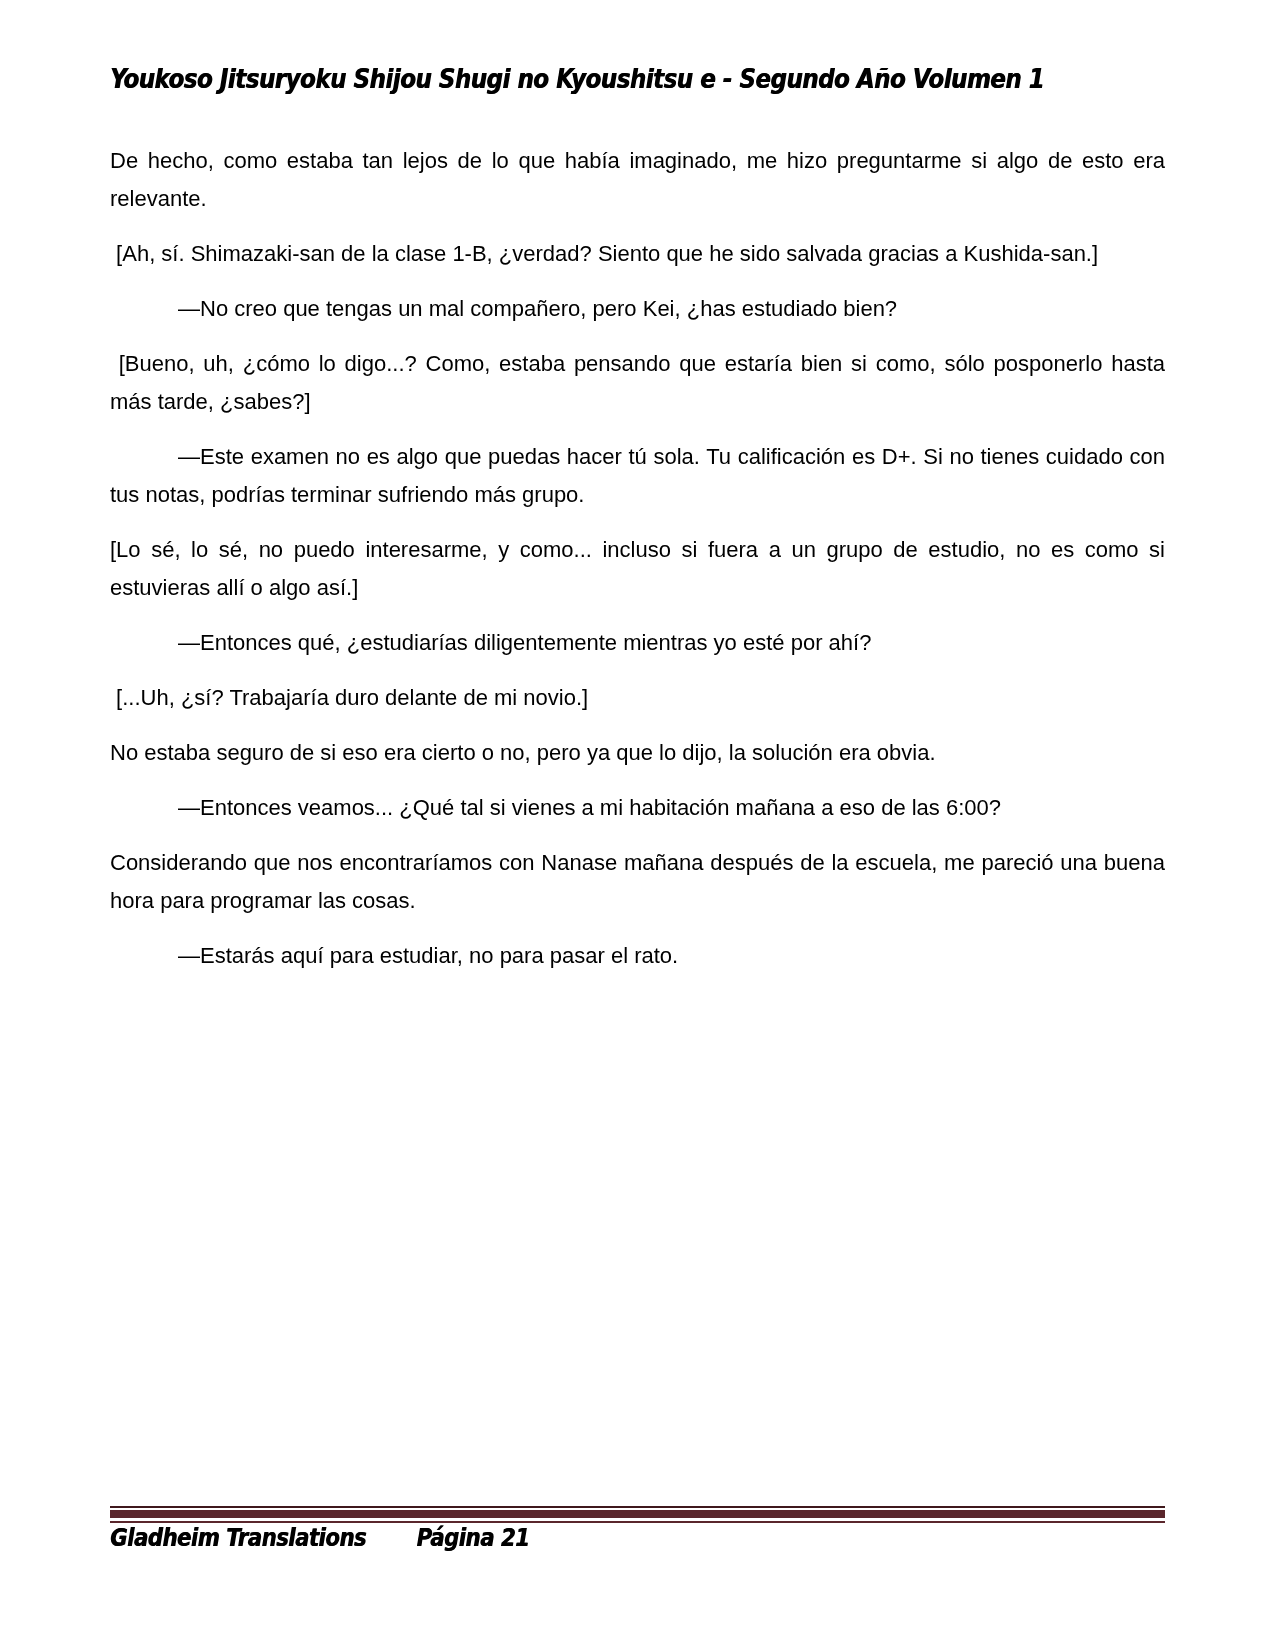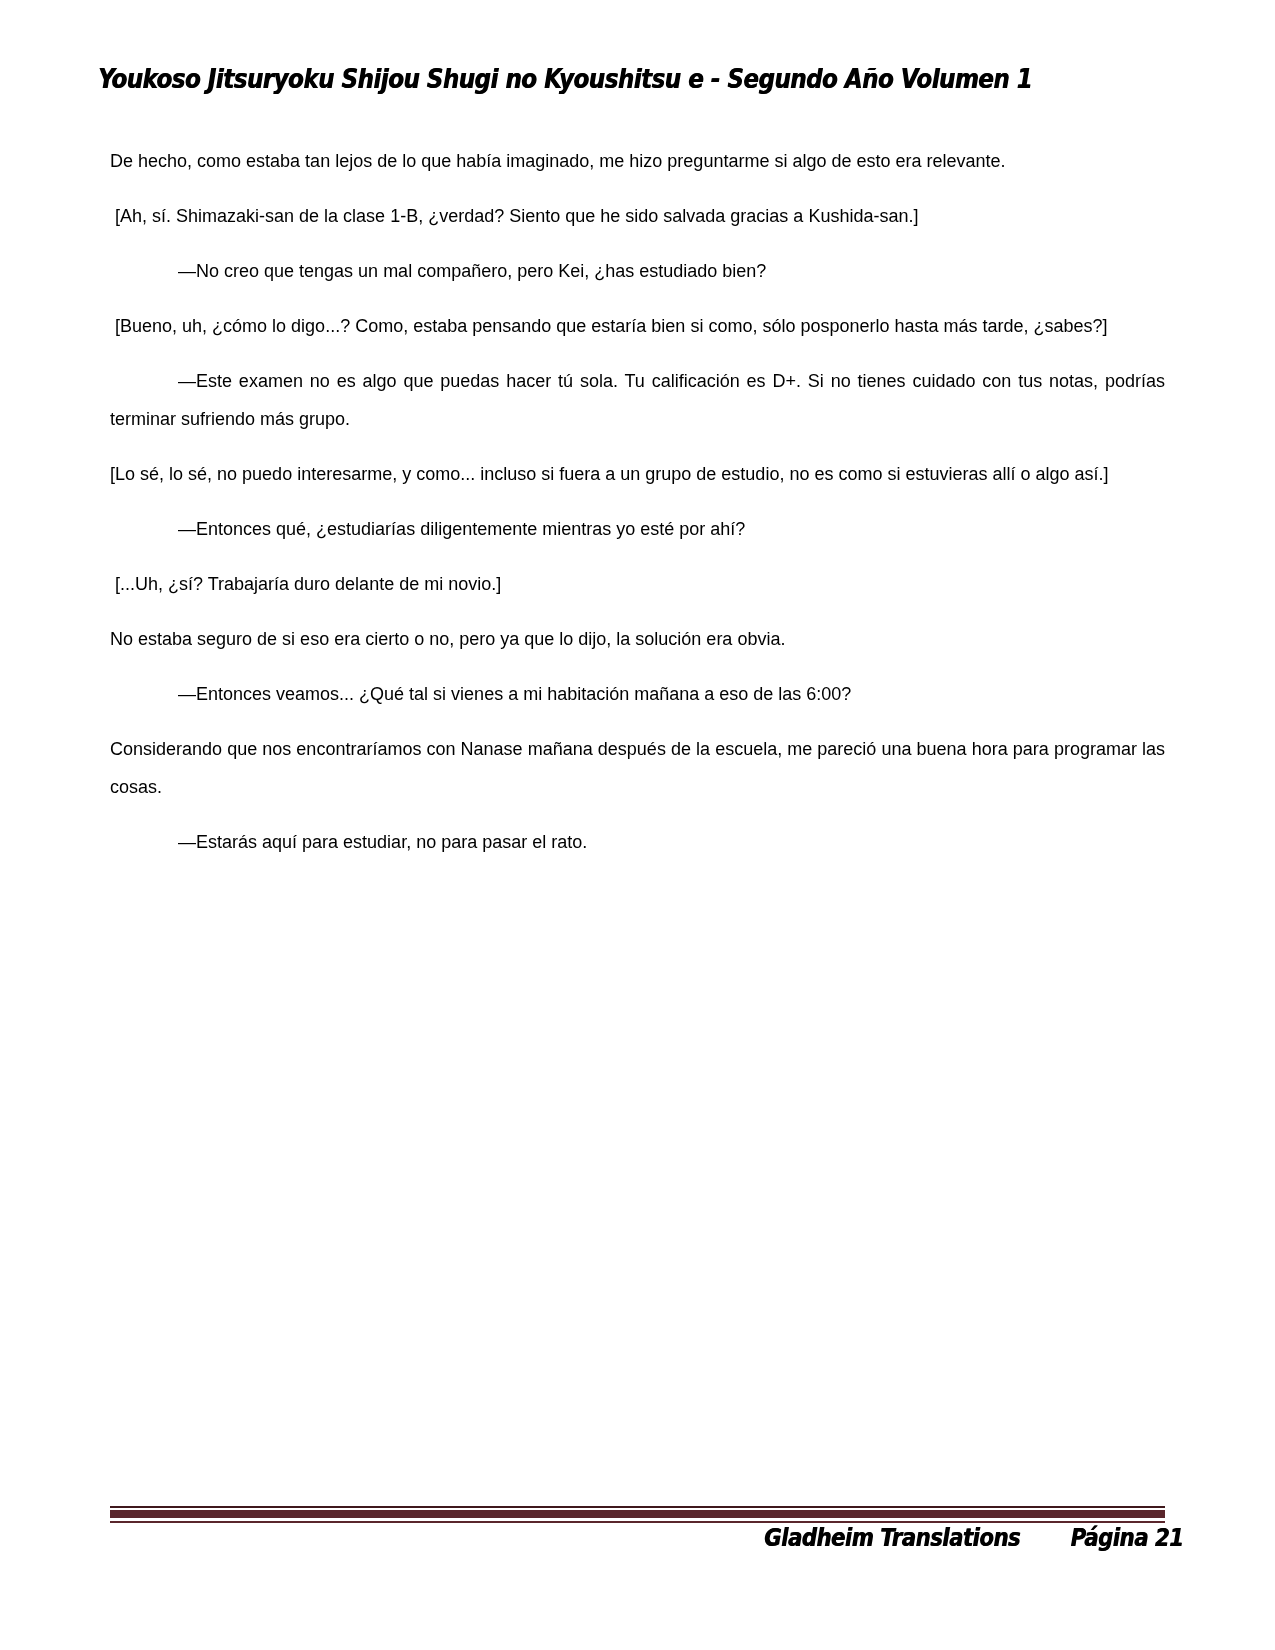--- a/index.html
+++ b/index.html
@@ -27,60 +27,60 @@
   .display-font {
     font-family: "DejaVu Sans", sans-serif;
     font-style: italic;
     font-weight: bold;
     letter-spacing: -0.5px;
     text-shadow: 0.8px 0 0 var(--text);
     white-space: nowrap;
   }
   .header {
     position: absolute;
-    left: 98px;
+    left: 110px;
     top: 64px;
     width: 1055px;
   }
   .header .title {
     display: inline-block;
     font-size: 26px;
     transform: scaleX(0.88);
     transform-origin: 0 0;
   }
   .content {
     position: absolute;
     left: 110px;
     top: 142px;
     width: 1055px;
   }
   .para {
     margin: 0 0 17px 0;
-    font-size: 18px;
+    font-size: 22px;
     line-height: 38px;
     text-align: justify;
     color: var(--text);
   }
   .para.indent { text-indent: 68px; }
   .footer-rule {
     position: absolute;
     left: 110px;
     top: 1506px;
     width: 1055px;
   }
   .rule-thin-top    { height: 2px; background: var(--rule_dark); margin-bottom: 2px; }
   .rule-thick       { height: 8px; background: var(--rule); margin-bottom: 3px; }
   .rule-thin-bottom { height: 2px; background: var(--rule); }
   .footer-row {
     position: absolute;
-    left: 128px;
+    left: 110px;
     top: 1524px;
     width: 1055px;
     display: flex;
-    justify-content: flex-end;
+    justify-content: flex-start;
     align-items: baseline;
   }
   .footer-row .credit {
     display: inline-block;
     font-size: 24px;
     transform: scaleX(0.88);
     transform-origin: 0 50%;
   }
   .footer-row .page-num {
     display: inline-block;

